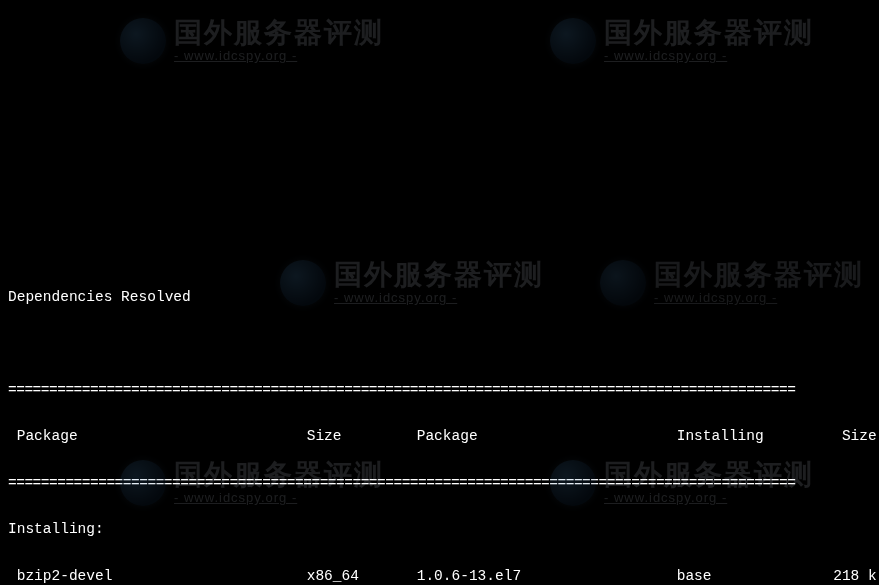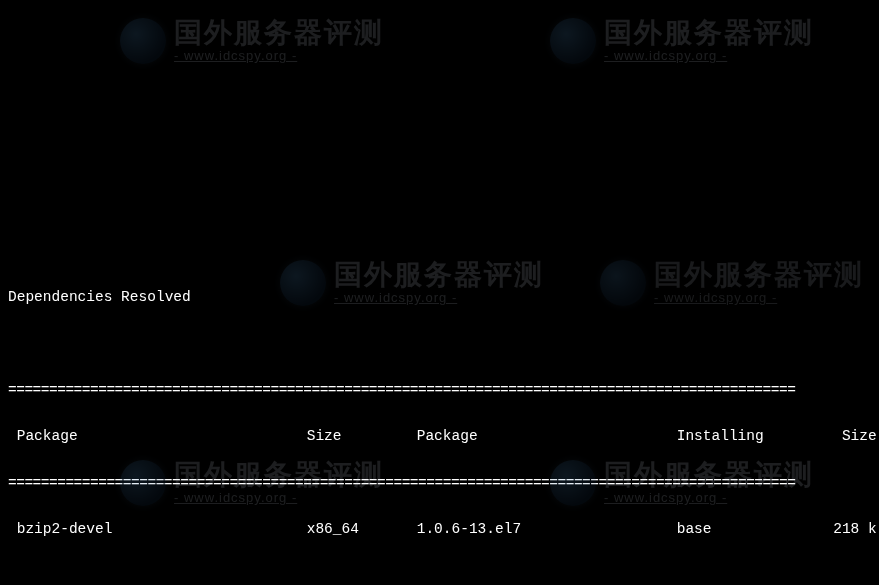--- a/index.html
+++ b/index.html
@@ -61,17 +61,18 @@
 <div class="watermark wm4"><div class="globe"></div><div class="text"><span class="big">国外服务器评测</span><span class="small">- www.idcspy.org -</span></div></div>
 <div class="watermark wm5"><div class="globe"></div><div class="text"><span class="big">国外服务器评测</span><span class="small">- www.idcspy.org -</span></div></div>
 <div class="watermark wm6"><div class="globe"></div><div class="text"><span class="big">国外服务器评测</span><span class="small">- www.idcspy.org -</span></div></div>
 
 <div>
 <div>Dependencies Resolved</div>
 <div> </div>
 <div class="hr">================================================================================================</div>
 <div class="row"> <span class="col-pkg">Package</span><span class="col-arch">Size</span><span class="col-ver">Package</span><span class="col-repo">Installing</span><span class="col-size">Size</span></div>
 <div class="hr">================================================================================================</div>
+<div>Installing:</div>
 <div id="rows"><div class="row"> <span class="col-pkg">bzip2-devel</span><span class="col-arch">x86_64</span><span class="col-ver">1.0.6-13.el7</span><span class="col-repo">base</span><span class="col-size">218 k</span></div></div>
 </div>
 
 
 
 
 </body></html>

